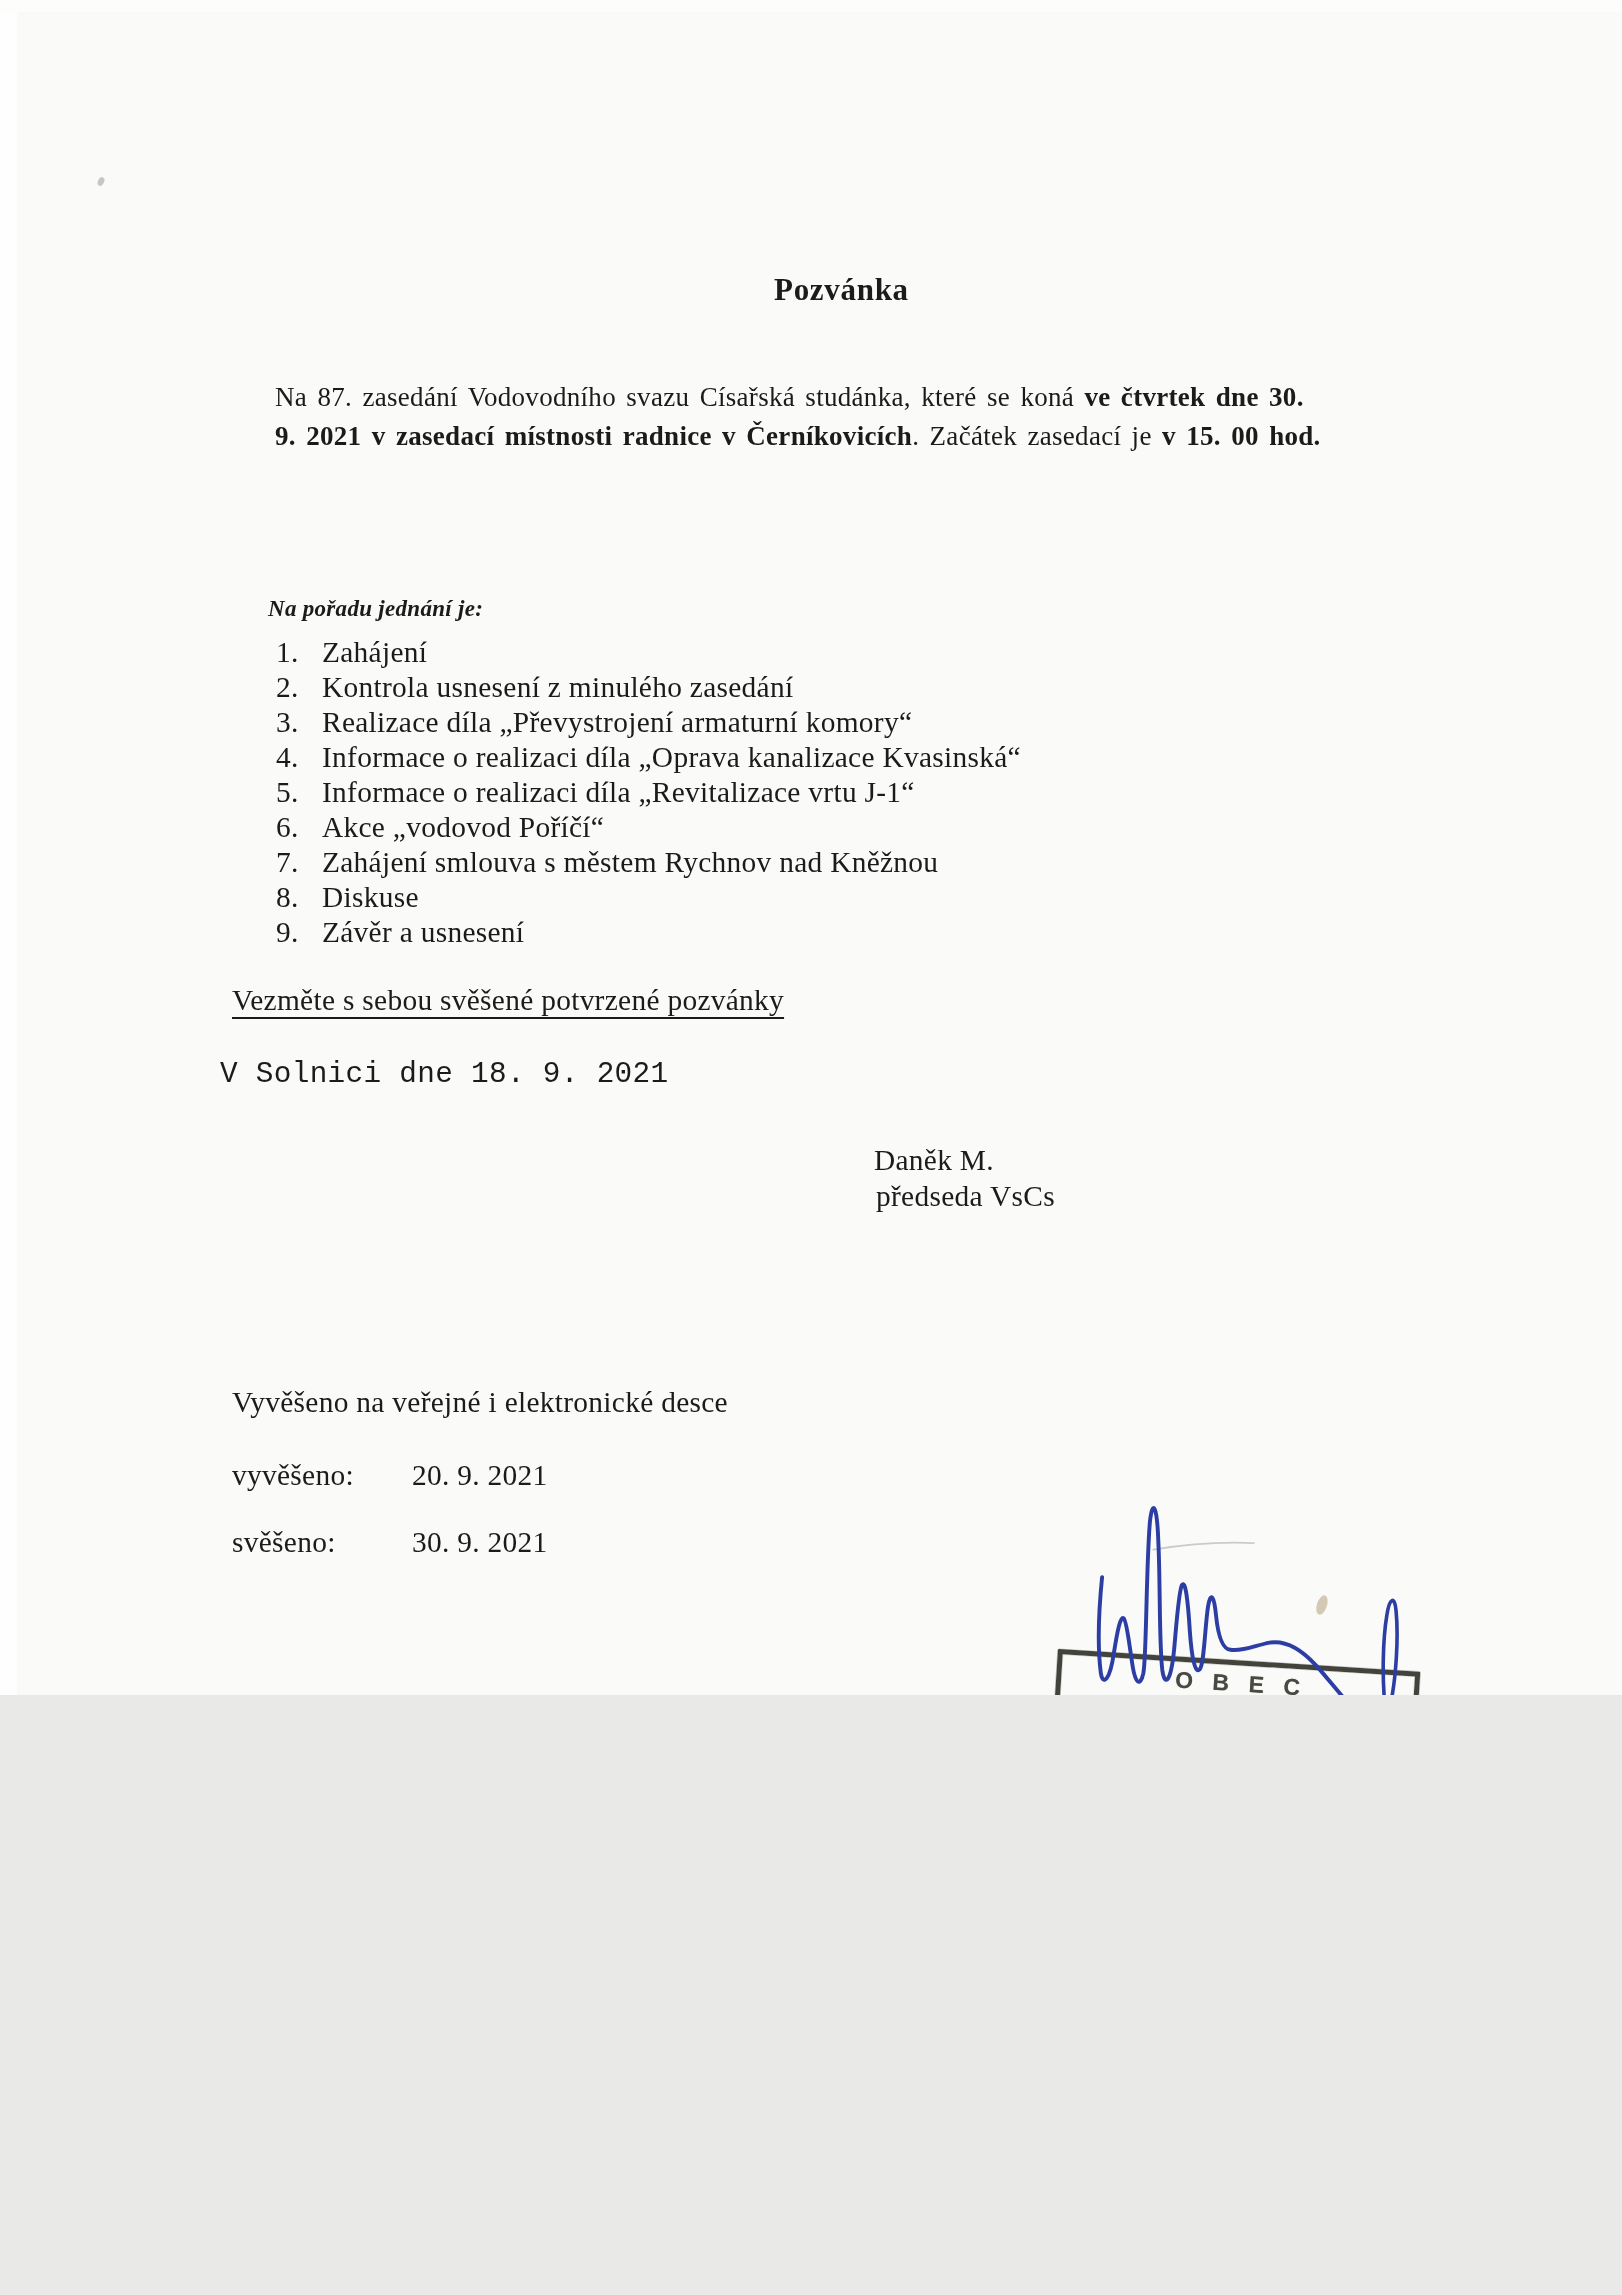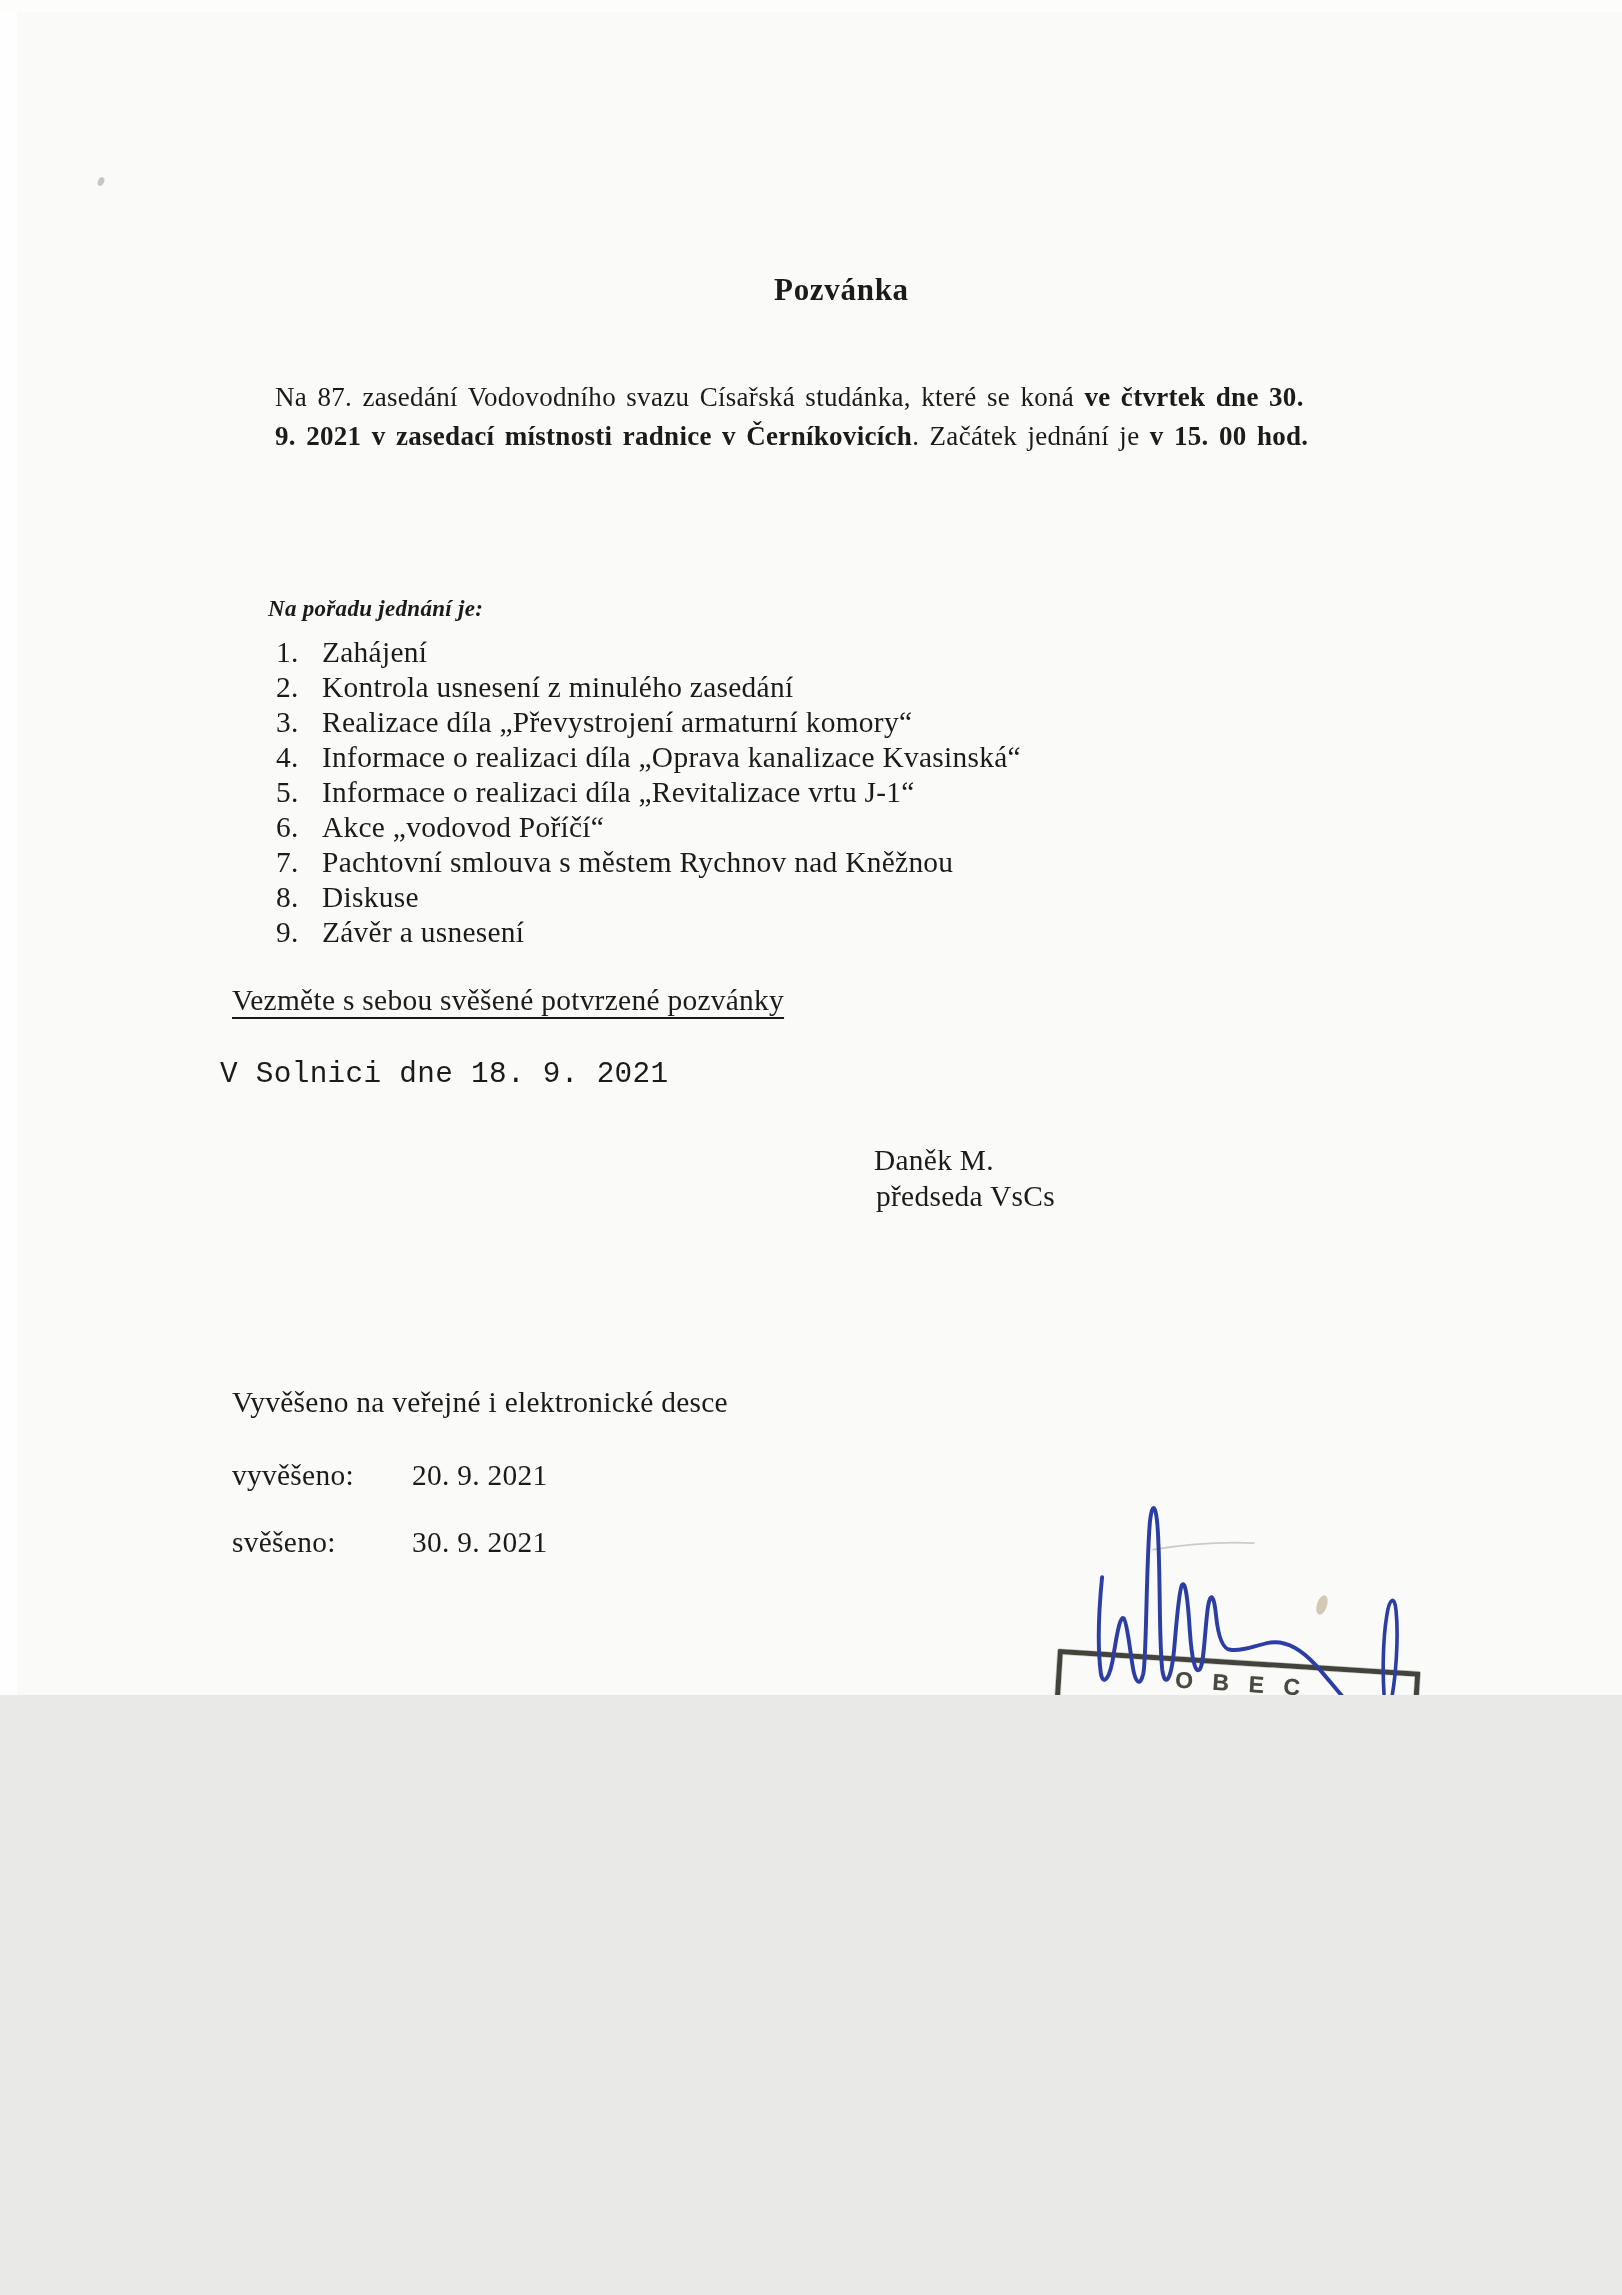--- a/index.html
+++ b/index.html
@@ -62,21 +62,21 @@
 
 <div id="scan-page">
 
   <div class="edge-left"></div>
   <div class="edge-top"></div>
 
   <div id="doc-title" class="abs">Pozvánka</div>
 
   <div id="intro" class="abs">
     <span>Na 87. zasedání Vodovodního svazu Císařská studánka, které se koná </span><span class="bold">ve čtvrtek dne 30.</span><br>
-    <span class="bold">9. 2021 v zasedací místnosti radnice v Černíkovicích</span><span>. Začátek jednání je </span><span class="bold">v 15. 00 hod.</span>
+    <span class="bold">9. 2021 v zasedací místnosti radnice v Černíkovicích</span><span>. Začátek zasedací je </span><span class="bold">v 15. 00 hod.</span>
   </div>
 
   <div id="agenda-heading" class="abs">Na pořadu jednání je:</div>
 
   <div id="agenda-list" class="abs">
     <div class="agenda-row">
         <span class="agenda-num">1.</span>
         <span>Zahájení</span>
       </div>
     <div class="agenda-row">
@@ -94,21 +94,21 @@
     <div class="agenda-row">
         <span class="agenda-num">5.</span>
         <span>Informace o realizaci díla „Revitalizace vrtu J-1“</span>
       </div>
     <div class="agenda-row">
         <span class="agenda-num">6.</span>
         <span>Akce „vodovod Poříčí“</span>
       </div>
     <div class="agenda-row">
         <span class="agenda-num">7.</span>
-        <span>Pachtovní smlouva s městem Rychnov nad Kněžnou</span>
+        <span>Zahájení smlouva s městem Rychnov nad Kněžnou</span>
       </div>
     <div class="agenda-row">
         <span class="agenda-num">8.</span>
         <span>Diskuse</span>
       </div>
     <div class="agenda-row">
         <span class="agenda-num">9.</span>
         <span>Závěr a usnesení</span>
       </div>
   </div>

